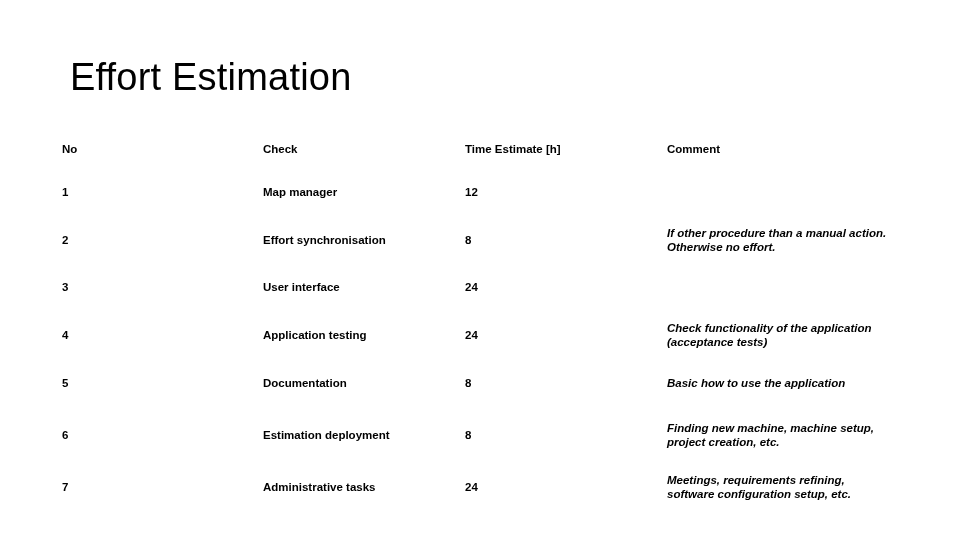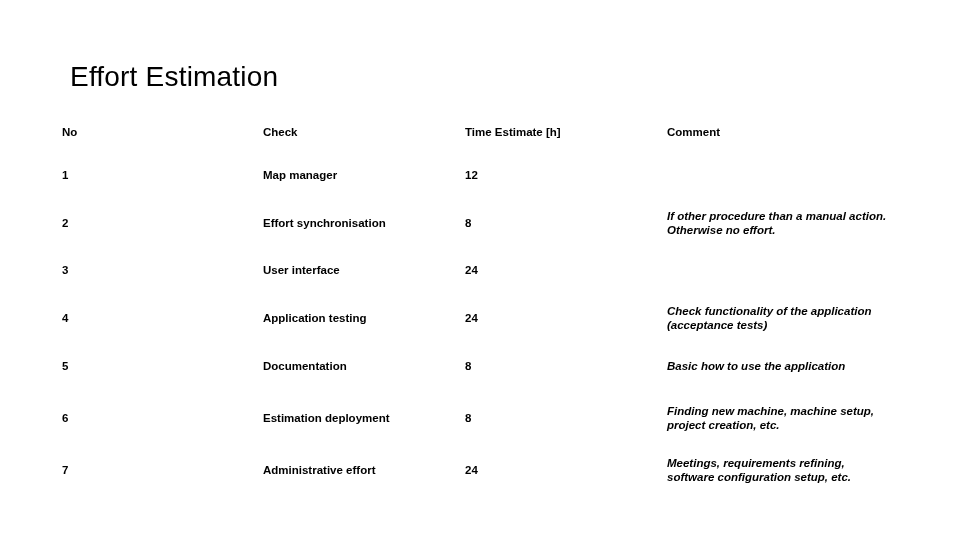--- a/index.html
+++ b/index.html
@@ -21,32 +21,32 @@
     inset: 0;
     width: 960px;
     height: 540px;
     background: #ffffff;
   }
 
   .slide-title {
     position: absolute;
     left: 70px;
     top: 54px;
-    font-size: 28px;
+    font-size: 38px;
     font-weight: 300;
     letter-spacing: 0.2px;
     line-height: 46px;
     color: #000000;
     white-space: nowrap;
   }
 
   .effort-table {
     position: absolute;
     left: 60px;
-    top: 112px;
+    top: 129px;
     width: 840px;
     border-collapse: collapse;
     table-layout: fixed;
   }
 
   .effort-table col.col-no       { width: 201px; }
   .effort-table col.col-task     { width: 202px; }
   .effort-table col.col-time     { width: 202px; }
   .effort-table col.col-comment  { width: 235px; }
 
@@ -138,20 +138,20 @@
         <td class="cell-comment">Basic how to use the application</td>
       </tr>
       <tr class="row-6">
         <td class="cell-no">6</td>
         <td class="cell-task">Estimation deployment</td>
         <td class="cell-time">8</td>
         <td class="cell-comment">Finding new machine, machine setup, project creation, etc.</td>
       </tr>
       <tr class="row-7">
         <td class="cell-no">7</td>
-        <td class="cell-task">Administrative effort</td>
+        <td class="cell-task">Administrative tasks</td>
         <td class="cell-time">24</td>
         <td class="cell-comment">Meetings, requirements refining, software configuration setup, etc.</td>
       </tr>
     </tbody>
   </table>
 
 </div>
 
 </body></html>

